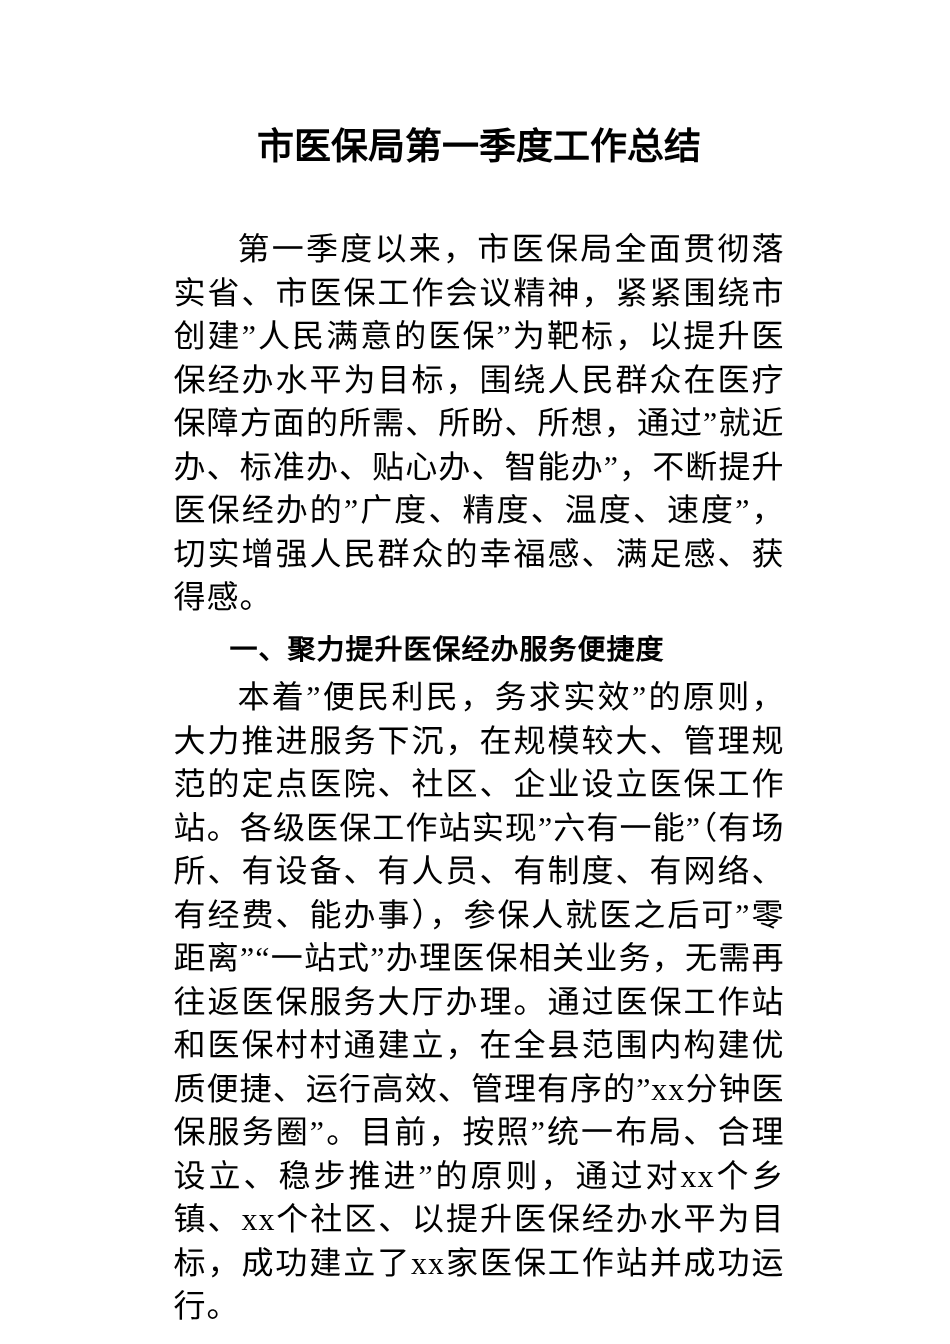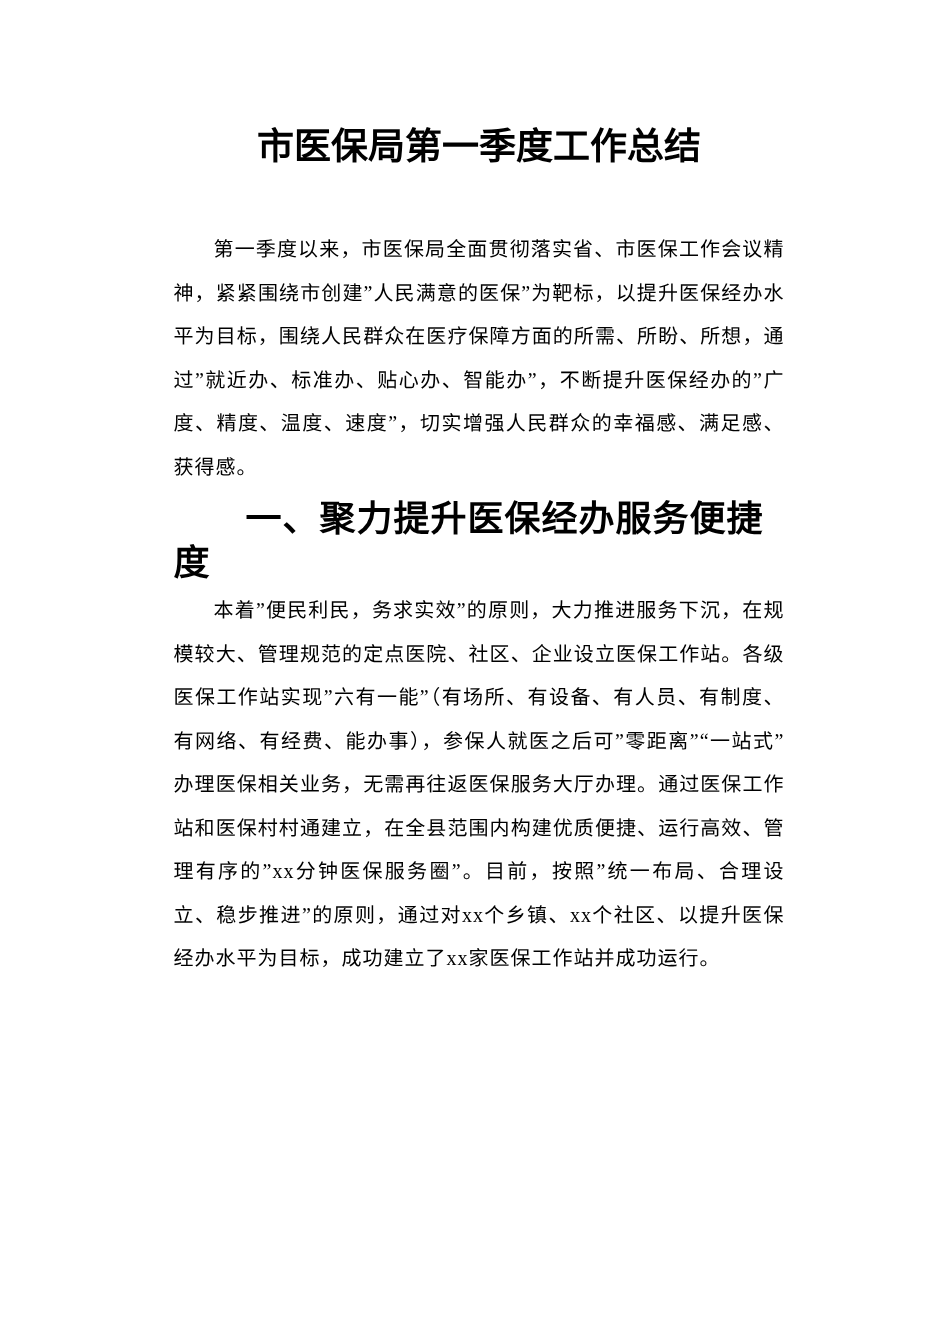--- a/index.html
+++ b/index.html
@@ -22,31 +22,31 @@
     font-family: "Liberation Serif", "DejaVu Serif", serif;
     font-weight: bold;
     font-size: 37px;
     line-height: 50px;
     text-align: center;
     letter-spacing: 0;
     margin: 0 0 56px 0;
   }
   .para {
     font-family: "Liberation Serif", "DejaVu Serif", serif;
-    font-size: 20px;
+    font-size: 32px;
     line-height: 43.5px;
     text-align: justify;
     text-indent: 2em;
     letter-spacing: 1px;
     margin: 0;
   }
   .heading {
     font-family: "Liberation Sans", "DejaVu Sans", sans-serif;
     font-weight: bold;
-    font-size: 36px;
+    font-size: 28px;
     line-height: 43.5px;
     text-indent: 2em;
     letter-spacing: 1px;
     margin: 8px 0 5px 0;
   }
 </style>
 </head>
 <body>
 
 <div class="page">

